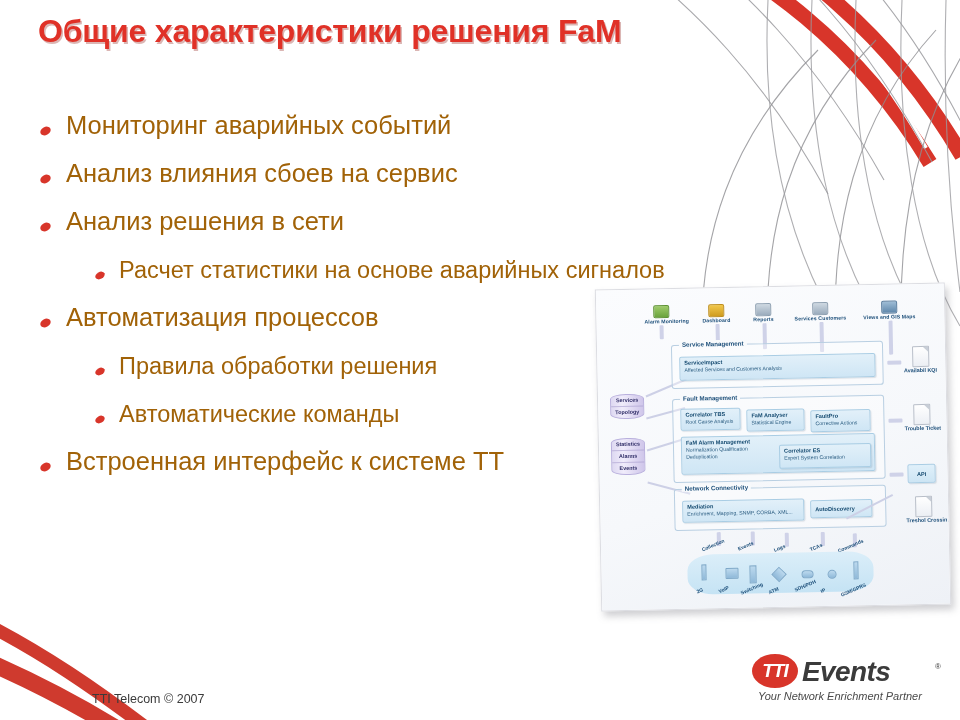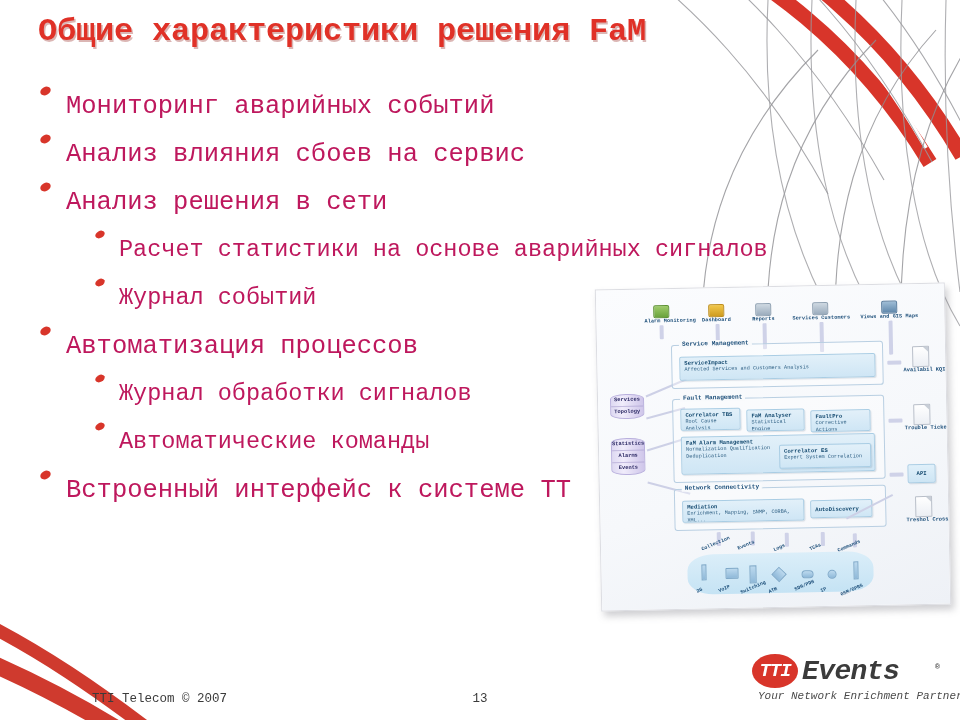--- a/index.html
+++ b/index.html
@@ -7,21 +7,20 @@
     width: 960px; height: 720px;
     background: #ffffff;
     font-family: "Liberation Sans", sans-serif;
     overflow: hidden;
   }
   #slide {
     position: relative;
     width: 960px; height: 720px;
     background: #ffffff;
     overflow: hidden;
-    font-family: Liberation Mono, monospace;
   }
 
   
   .deco { position: absolute; pointer-events: none; }
   #deco-topright { top: -12px; right: -10px; width: 330px; height: 360px; }
   #deco-bottomleft { left: -10px; bottom: -8px; width: 300px; height: 140px; }
   #deco-rightarcs { top: 0; right: 0; width: 200px; height: 470px; }
 
   
   #title {
@@ -37,22 +36,22 @@
   }
 
   
   #bullets {
     position: absolute;
     left: 40px; top: 92px;
     width: 580px;
   }
   .bullet-row {
     display: flex;
-    align-items: flex-start;
-    color: #be185d;
+    align-items: flex-end;
+    color: #a16207;
   }
   .bullet-row.lvl1 {
     padding-left: 0;
     height: 48px;
     font-size: 25.5px;
   }
   .bullet-row.lvl2 {
     padding-left: 55px;
     height: 48px;
     font-size: 23.5px;
@@ -309,44 +308,40 @@
     <div class="bullet-row lvl1">
       <span class="dot"></span>
       <span class="btext">Анализ решения в сети</span>
     </div>
 
     <div class="bullet-row lvl2">
       <span class="dot"></span>
       <span class="btext">Расчет статистики на основе аварийных сигналов</span>
     </div>
 
+
+    <div class="bullet-row lvl1">
+      <span class="dot"></span>
+      <span class="btext">Автоматизация процессов</span>
+    </div>
+
     <div class="bullet-row lvl2">
       <span class="dot"></span>
-      <span class="btext">Журнал событий</span>
-    </div>
+      <span class="btext">Правила обработки решения</span>
+    </div>
+
+    <div class="bullet-row lvl2">
+      <span class="dot"></span>
+      <span class="btext">Автоматические команды</span>
+    </div>
+
 
     <div class="bullet-row lvl1">
       <span class="dot"></span>
-      <span class="btext">Автоматизация процессов</span>
-    </div>
-
-    <div class="bullet-row lvl2">
-      <span class="dot"></span>
-      <span class="btext">Журнал обработки сигналов</span>
-    </div>
-
-    <div class="bullet-row lvl2">
-      <span class="dot"></span>
-      <span class="btext">Автоматические команды</span>
-    </div>
-
-
-    <div class="bullet-row lvl1">
-      <span class="dot"></span>
-      <span class="btext">Встроенный интерфейс к системе ТТ</span>
+      <span class="btext">Встроенная интерфейс к системе ТТ</span>
     </div>
 
   </div>
 
   <div id="diagram-wrap">
     <div id="diagram">
 
       <div class="dg" style="left:48px; top:16px; width:34px;">
         <div class="appicon" style="margin:0 auto; background:linear-gradient(180deg,#9ecb6a 0%,#6aa33c 100%); border:1px solid #5d9134;"></div>
         <div class="applabel">Alarm Monitoring</div>
@@ -496,21 +491,20 @@
       <div class="dg netnode" style="left:226px; top:284px; width:9px; height:9px; border-radius:50%;"></div>
       <div class="dg netlabel" style="left:220px; top:302px;">IP</div>
 
       <div class="dg netnode" style="left:252px; top:276px; width:5px; height:18px;"></div>
       <div class="dg netlabel" style="left:240px; top:306px;">GSM/GPRS</div>
 
     </div>
   </div>
 
   <div id="footer-copy">TTI Telecom © 2007</div>
-  <div id="footer-page">13</div>
 
   <div id="logo">
     <div id="logo-mark"></div>
     <div id="logo-mark-text">TTI</div>
     <div id="logo-word">Events</div>
     <div id="logo-reg">®</div>
     <div id="logo-tag">Your Network Enrichment Partner</div>
   </div>
 
 </div>

